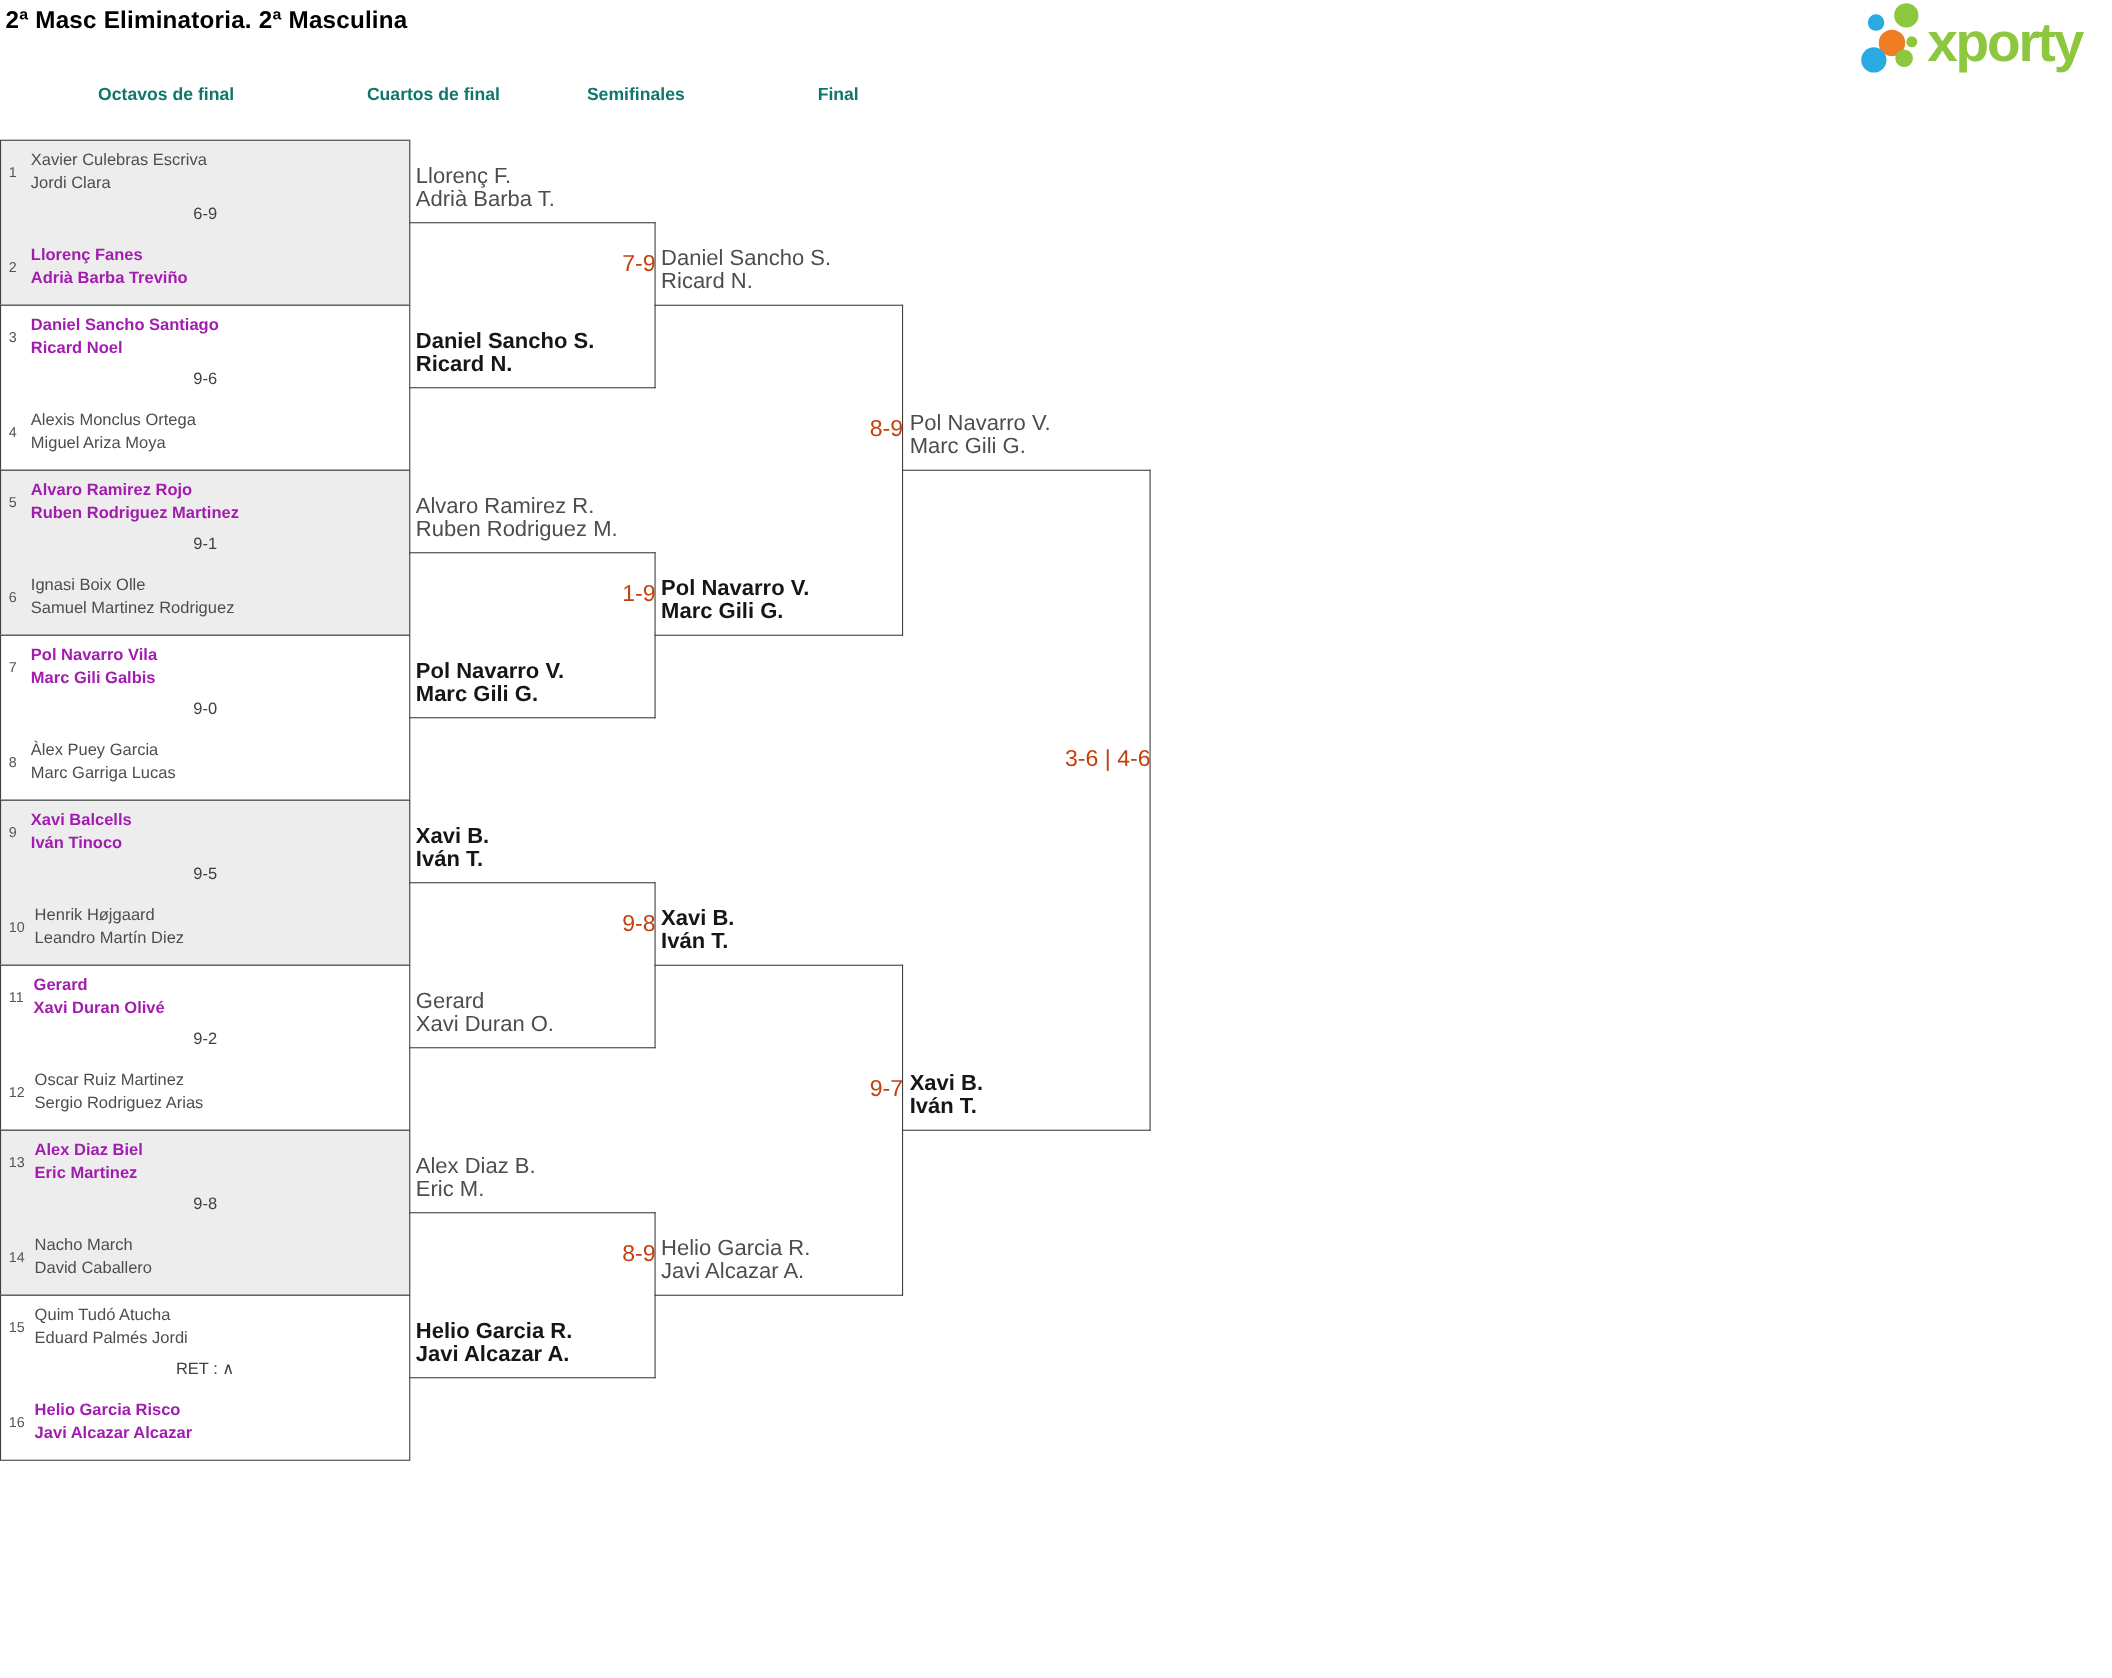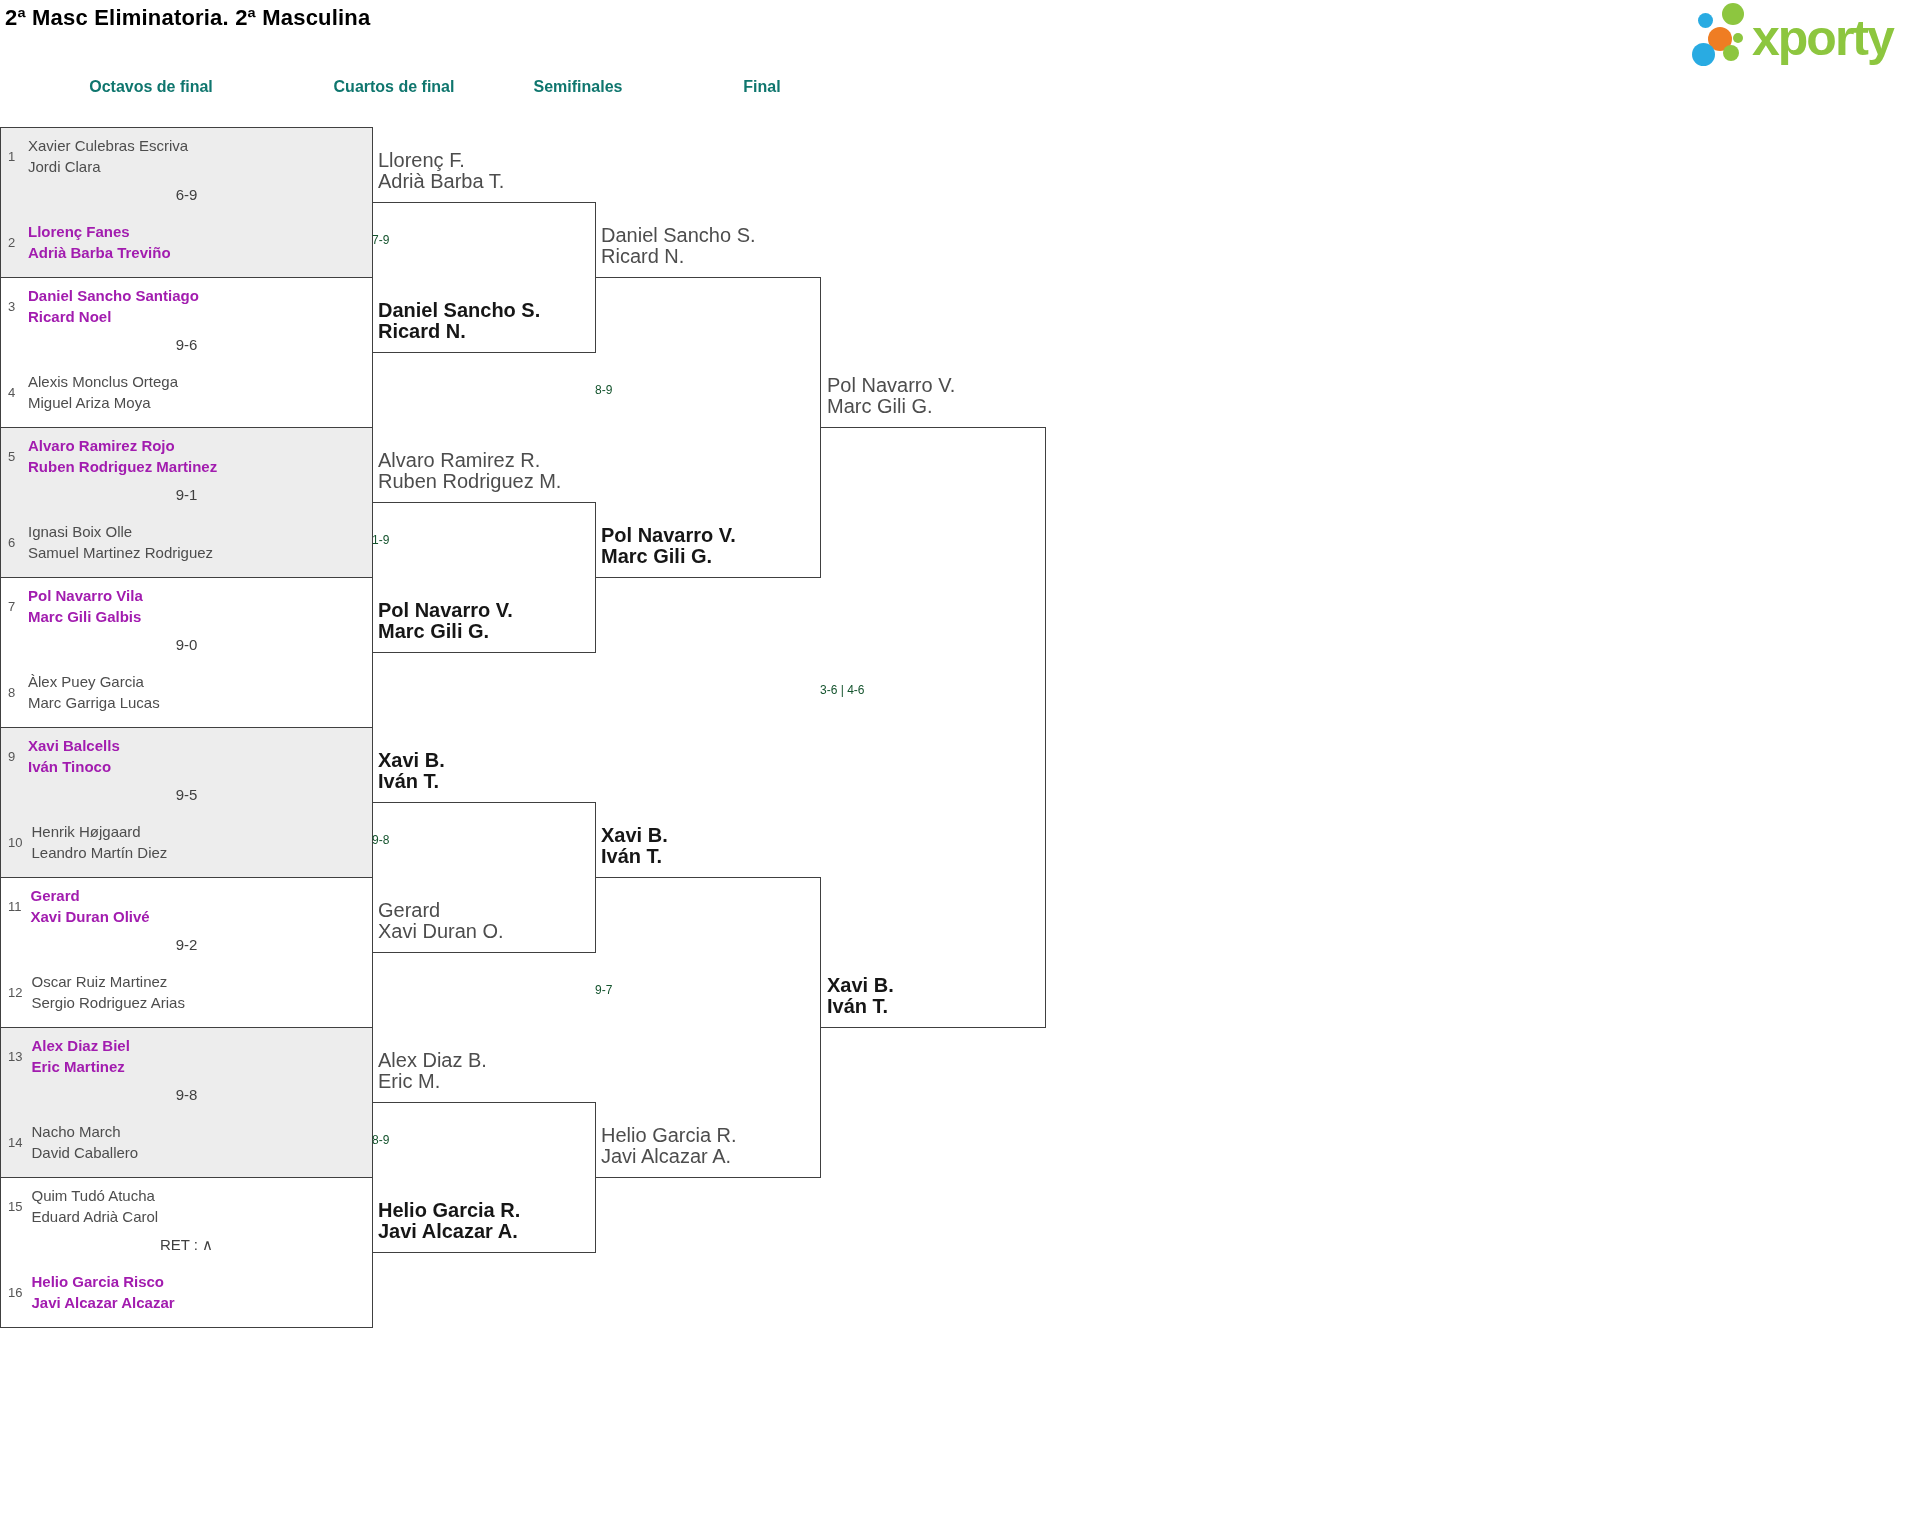--- a/index.html
+++ b/index.html
@@ -40,21 +40,21 @@
     position:absolute; top:56px; left:0; width:100%; text-align:center;
     font-size:15px; line-height:22px; color:#404040;
   }
 
   
   .match-box { position:absolute; border:1px solid #404040; border-left:none; background:transparent; }
 
   
   .slot-names { position:absolute; font-size:20px; line-height:21px; color:#4d4d4d; }
   .slot-names.win { font-weight:700; color:#161616; }
-  .score-line { position:absolute; text-align:left; font-size:12px; line-height:22px; color:#14532d; }
+  .score-line { position:absolute; text-align:right; font-size:21px; line-height:22px; color:#c2410c; }
 </style>
 </head>
 <body>
 
 <div class="title-block">
   <div class="title-line">2ª Masc Eliminatoria. 2ª Masculina</div>
 </div>
 
 <div class="logo">
   <span class="dot" style="left:8px;top:13px;width:15px;height:15px;background:#29abe2"></span>
@@ -197,21 +197,21 @@
         <div>David Caballero</div>
       </div>
     </div>
   </div>
 
   <div class="of-box" style="top:1177px">
     <div class="team-row" style="top:7px">
       <span class="seed">15</span>
       <div class="names">
         <div>Quim Tudó Atucha</div>
-        <div>Eduard Adrià Carol</div>
+        <div>Eduard Palmés Jordi</div>
       </div>
     </div>
     <div class="of-score">RET : ∧</div>
     <div class="team-row" style="top:93px">
       <span class="seed">16</span>
       <div class="names win">
         <div>Helio Garcia Risco</div>
         <div>Javi Alcazar Alcazar</div>
       </div>
     </div>

